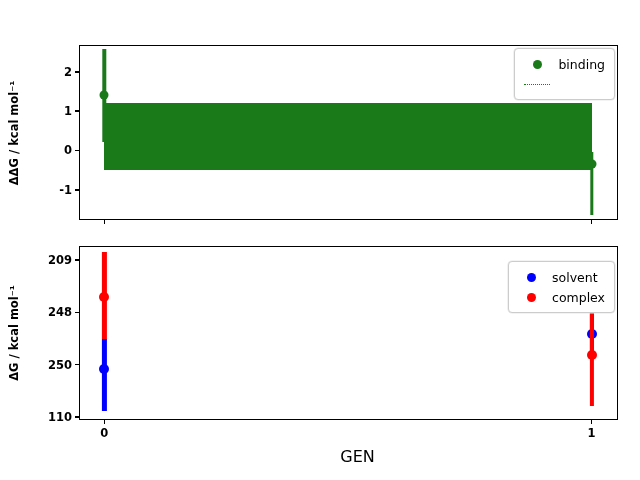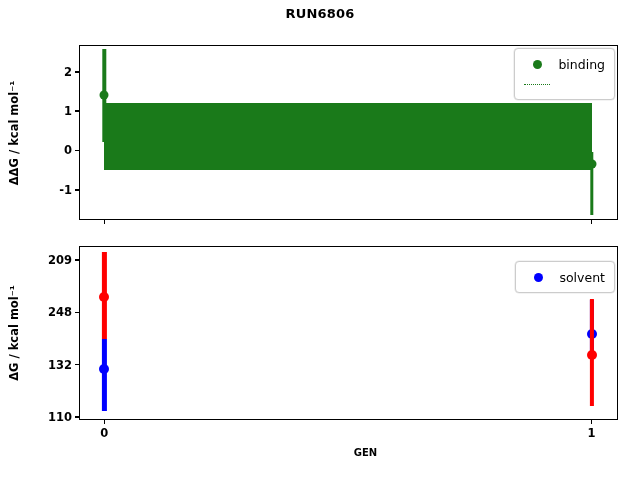--- a/index.html
+++ b/index.html
@@ -24,22 +24,22 @@
   .yticklabel{position:absolute;right:100%;margin-right:8px;transform:translateY(-50%);
     font-size:11.5px;font-weight:bold;color:#000;white-space:nowrap;}
   .xticklabel{position:absolute;top:100%;margin-top:7px;transform:translateX(-50%);
     font-size:11.5px;font-weight:bold;color:#000;white-space:nowrap;}
 
   
   .ylabel{position:absolute;transform-origin:center center;
     font-size:11.5px;font-weight:bold;color:#000;white-space:nowrap;}
   #ylabel-top{left:-66px;top:50%;transform:translate(-50%,-50%) rotate(-90deg);}
   #ylabel-bottom{left:-66px;top:50%;transform:translate(-50%,-50%) rotate(-90deg);}
-  .xlabel{position:absolute;left:16px;width:539px;top:100%;margin-top:28px;
-    text-align:center;font-size:10px;font-weight:bold;color:#000;}
+  .xlabel{position:absolute;left:8px;width:539px;top:100%;margin-top:28px;
+    text-align:center;font-size:16px;font-weight:normal;color:#000;}
 
   
   .ebar{position:absolute;transform:translateX(-50%);}
   .marker{position:absolute;border-radius:50%;transform:translate(-50%,-50%);}
 
   
   .band{position:absolute;}
 
   
   .legend{position:absolute;background:#fff;border:1px solid #ccc;border-radius:4px;
@@ -50,21 +50,20 @@
   .legdash{width:26px;height:0;border-top:1.6px dotted #1a7a1a;}
   .legtext{font-size:12.5px;color:#000;margin-left:6px;white-space:nowrap;}
   #legend-top{right:2px;top:2px;}
   #legend-bottom{right:2px;top:14px;}
 </style>
 </head>
 <body>
 
 <div id="root">
 
-  <div class="title">RUN6806</div>
 
   <div class="axes" id="axes-top">
     <div class="ylabel" id="ylabel-top">ΔΔG / kcal mol⁻¹</div>
     <div class="plotclip" id="plot-top">
         <div class="ebar" style="left: 24.3636px; top: 3.14155px; height: 92.6758px; width: 3.4px; background: rgb(26, 122, 26);"></div>
         <div class="marker" style="width: 9px; height: 9px; left: 24.3636px; top: 49.4795px; background: rgb(26, 122, 26);"></div>
         <div class="ebar" style="left: 511.636px; top: 106.42px; height: 62.8311px; width: 3.4px; background: rgb(26, 122, 26);"></div>
         <div class="marker" style="width: 9px; height: 9px; left: 511.636px; top: 118.201px; background: rgb(26, 122, 26);"></div>
         <div class="band" style="left: 24.3636px; width: 487.273px; top: 57.3333px; height: 66.758px; background: rgb(26, 122, 26);"></div>
       </div>
@@ -105,35 +104,41 @@
         <div class="marker" style="width: 10px; height: 10px; left: 511.636px; top: 87.3303px; background: rgb(0, 0, 255);"></div>
         <div class="ebar" style="left: 24.3636px; top: 5.22936px; height: 86.2844px; width: 4.2px; background: rgb(255, 0, 0);"></div>
         <div class="marker" style="width: 10px; height: 10px; left: 24.3636px; top: 49.6789px; background: rgb(255, 0, 0);"></div>
         <div class="ebar" style="left: 511.636px; top: 51.7706px; height: 107.725px; width: 4.2px; background: rgb(255, 0, 0);"></div>
         <div class="marker" style="width: 10px; height: 10px; left: 511.636px; top: 108.248px; background: rgb(255, 0, 0);"></div>
       </div>
     <div id="ticks-bottom">
         <div class="ytick" style="top: 169.154px;"></div>
         <div class="yticklabel" style="top: 169.954px;">110</div>
         <div class="ytick" style="top: 116.861px;"></div>
-        <div class="yticklabel" style="top: 117.661px;">132</div>
+        <div class="yticklabel" style="top: 117.661px;">250</div>
         <div class="ytick" style="top: 64.567px;"></div>
         <div class="yticklabel" style="top: 65.367px;">248</div>
         <div class="ytick" style="top: 12.2734px;"></div>
         <div class="yticklabel" style="top: 13.0734px;">209</div>
         <div class="xtick" style="left: 23.5636px;"></div>
         <div class="xticklabel" style="left: 24.3636px;">0</div>
         <div class="xtick" style="left: 510.836px;"></div>
         <div class="xticklabel" style="left: 511.636px;">1</div>
       </div>
     <div class="xlabel">GEN</div>
 
     <div class="legend" id="legend-bottom">
       <div class="legrow">
         <span class="legkey">
             <span class="legdot" style="background:#0000ff"></span>
           </span>
         <span class="legtext">solvent</span>
       </div>
+      <div class="legrow">
+        <span class="legkey">
+            <span class="legdot" style="background:#ff0000"></span>
+          </span>
+        <span class="legtext">complex</span>
+      </div>
     </div>
   </div>
 
 </div>
 
 </body></html>

